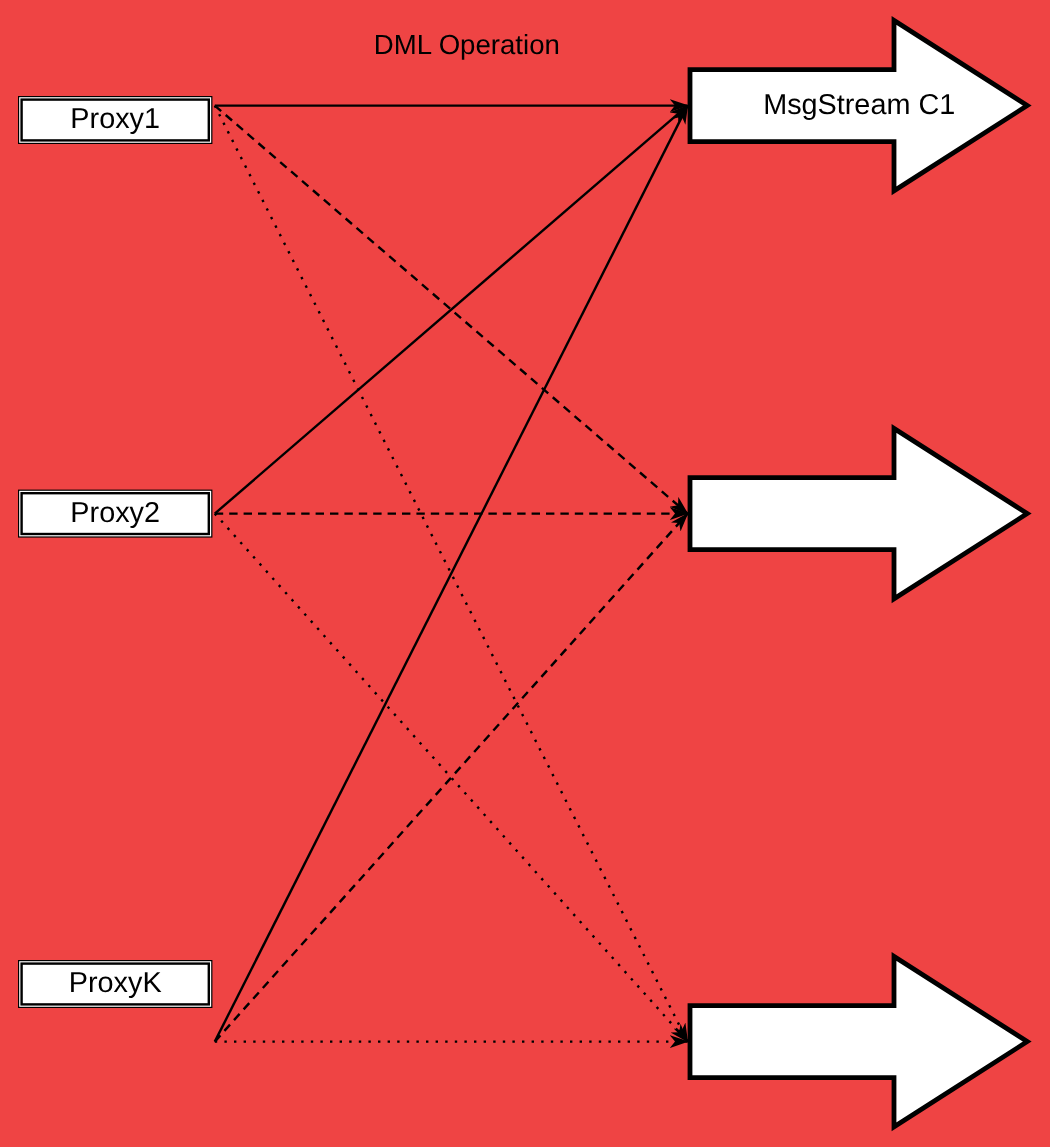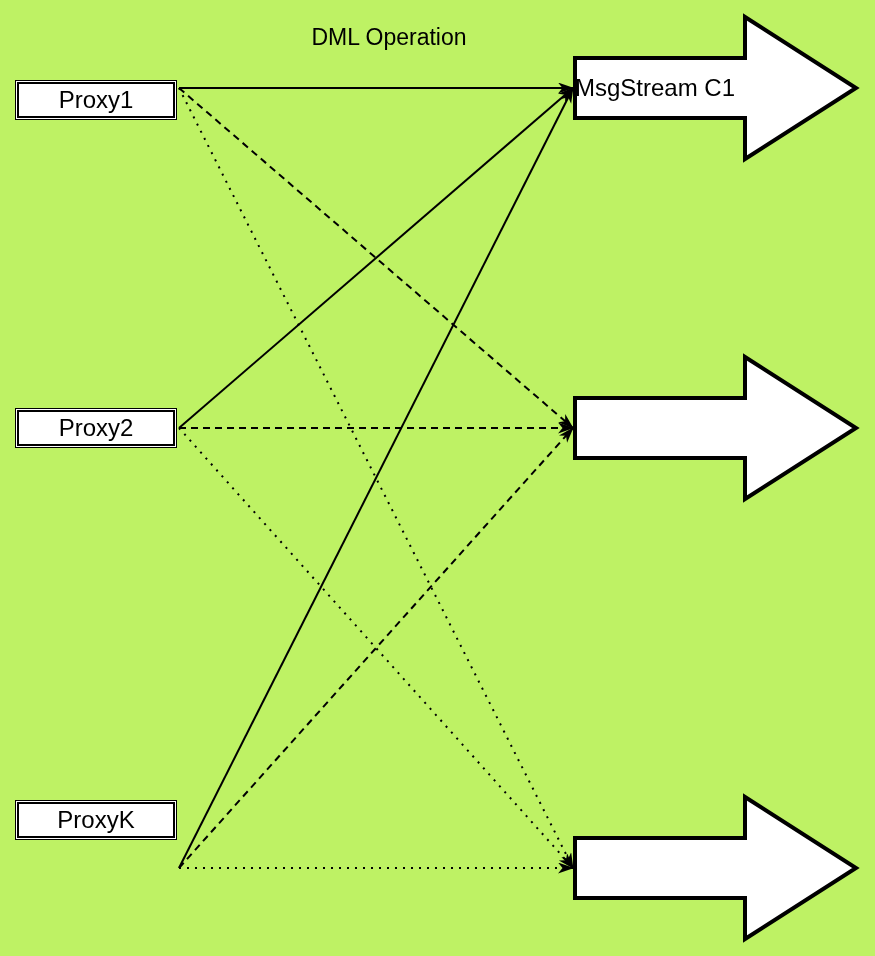--- a/index.html
+++ b/index.html
@@ -1,20 +1,20 @@
 <!DOCTYPE html>
 <html><head>
 <meta charset="utf-8">
 <style>
   html, body { margin: 0; padding: 0; background: #ffffff; }
   .canvas {
     position: relative;
     width: 875px;
     height: 956px;
-    background: #bef264;
+    background: #ef4444;
     font-family: "Liberation Sans", sans-serif;
     color: #000000;
     overflow: hidden;
   }
   .layer-svg {
     position: absolute;
     left: 0; top: 0;
   }
   .blockarrow {
     fill: #ffffff;
@@ -44,20 +44,21 @@
     font-size: 24px;
     line-height: 1;
   }
   .stream-label {
     position: absolute;
     left: 575px;
     width: 282px;
     height: 32px;
     display: flex;
     align-items: center;
+    justify-content: center;
     font-size: 24px;
     line-height: 1;
     pointer-events: none;
   }
   .edge-title {
     position: absolute;
     left: 269px;
     top: 24px;
     width: 240px;
     text-align: center;

